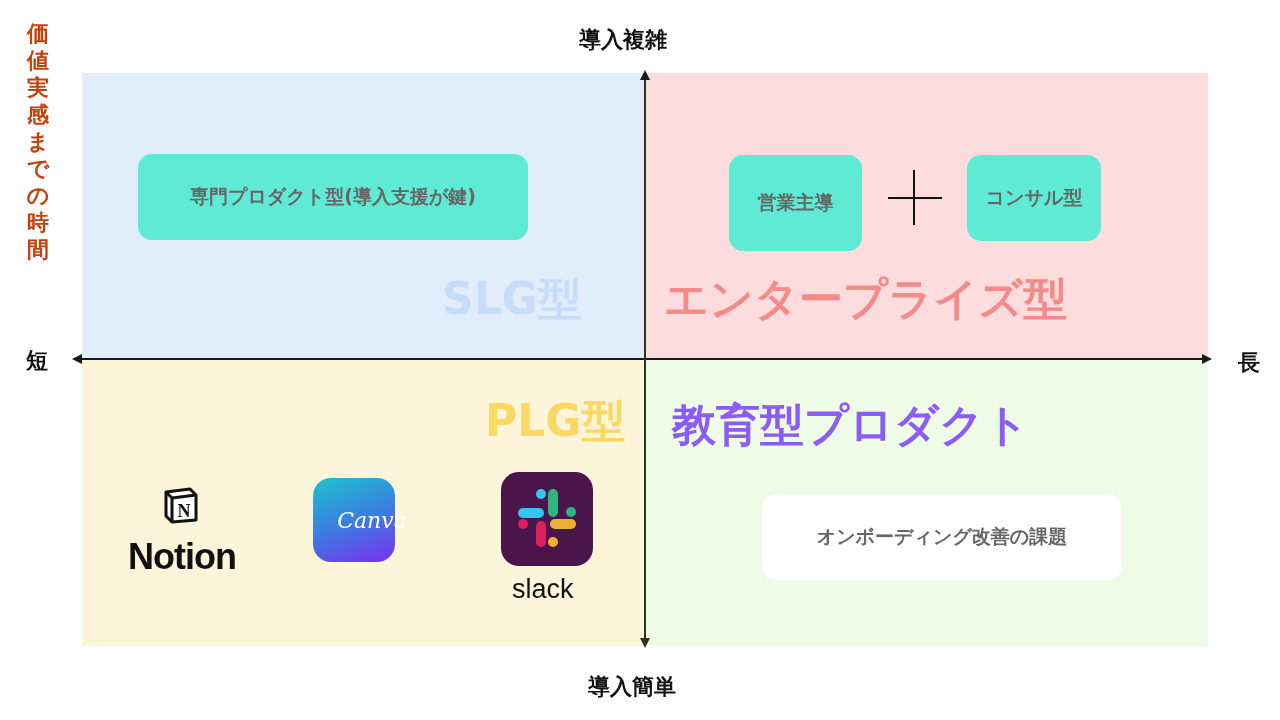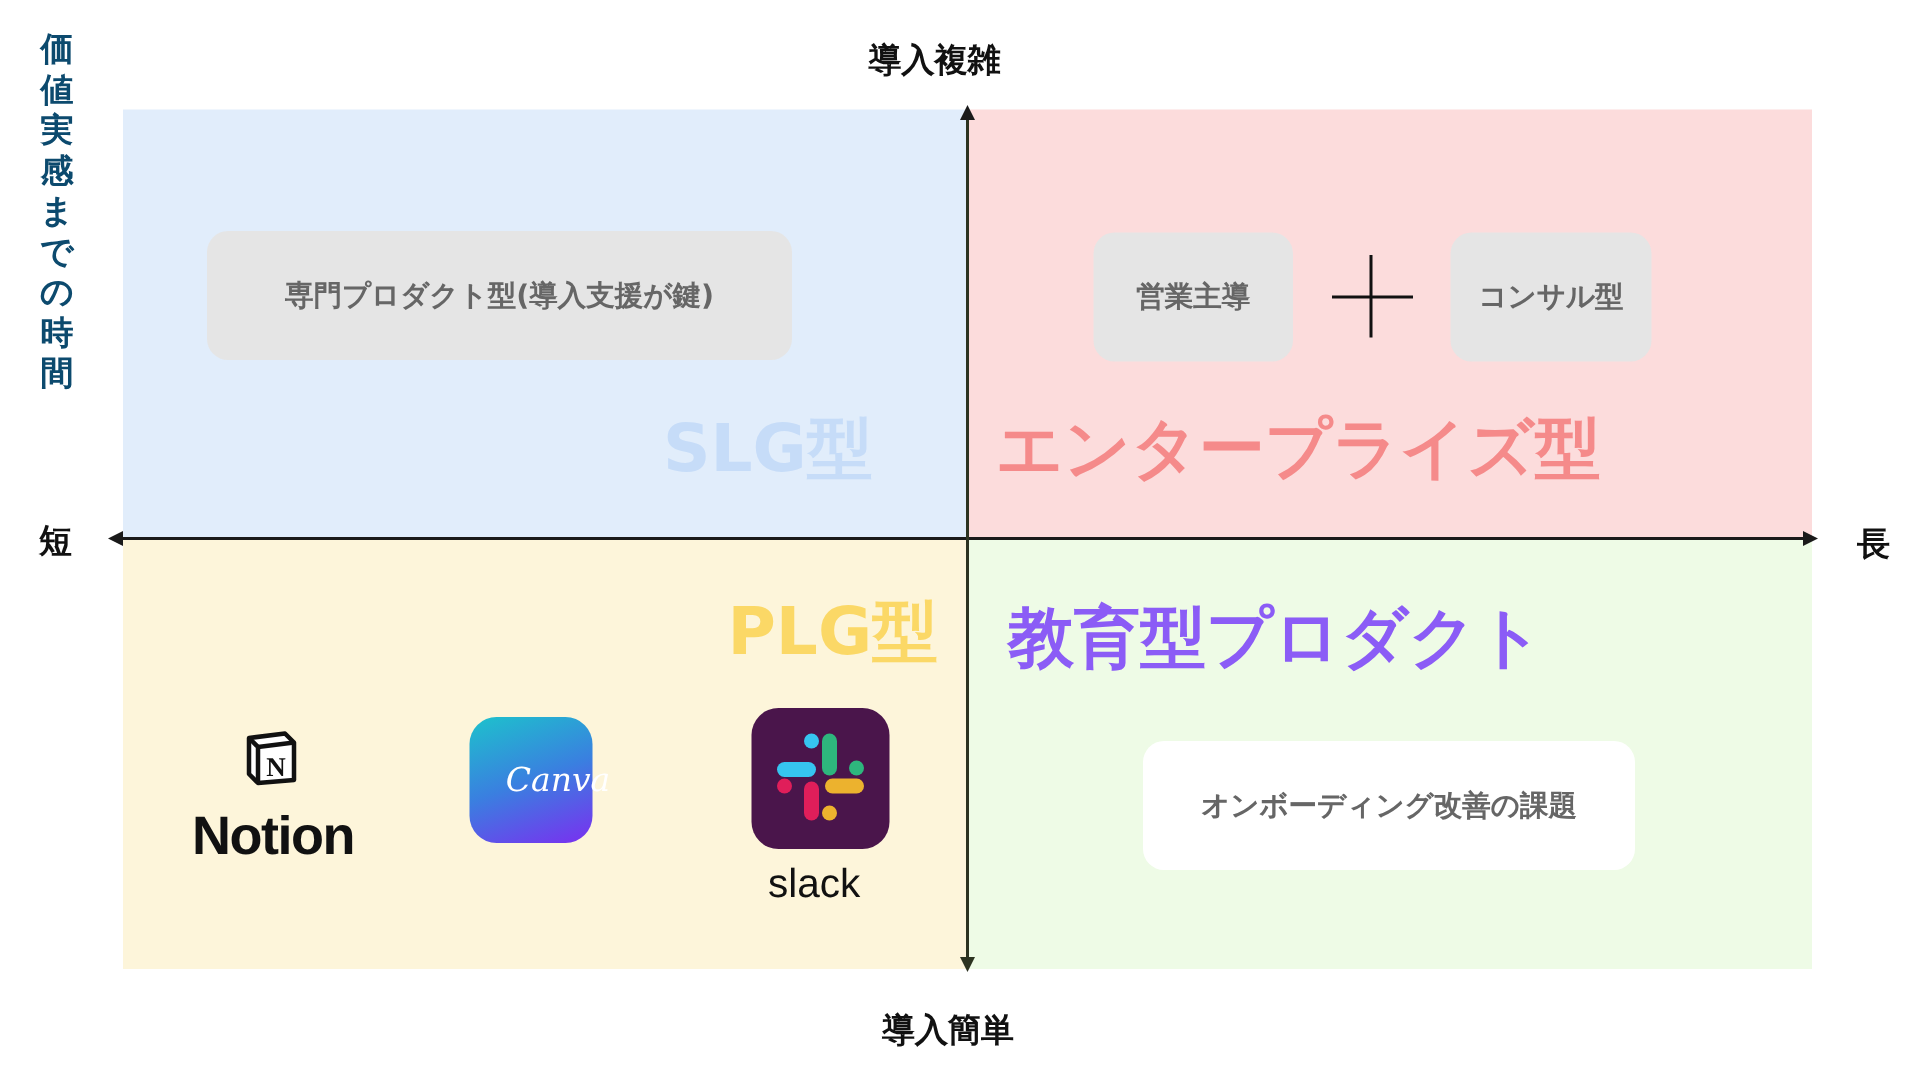--- a/index.html
+++ b/index.html
@@ -7,23 +7,23 @@
          font-family:"DejaVu Sans","Liberation Sans",sans-serif; }
   .abs { position:absolute; }
   .quad { position:absolute; }
   .q-tl { left:82px; top:73px; width:563px; height:287px; background:#e1edfb; }
   .q-tr { left:645px; top:73px; width:563px; height:287px; background:#fcdcdc; }
   .q-bl { left:82px; top:360px; width:563px; height:286px; background:#fdf5da; }
   .q-br { left:645px; top:360px; width:563px; height:286px; background:#eefbe6; }
 
   .axis-label { position:absolute; font-weight:bold; font-size:22px; color:#111; }
   .v-label { position:absolute; left:24px; top:20px; width:28px; font-weight:bold; font-size:22px;
-             line-height:27px; color:#0c4a6e; text-align:center; word-break:break-all; }
+             line-height:27px; color:#c2410c; text-align:center; word-break:break-all; }
 
-  .card { position:absolute; background:#e5e5e5; border-radius:14px; display:flex; align-items:center;
+  .card { position:absolute; background:#5eead4; border-radius:14px; display:flex; align-items:center;
           justify-content:center; font-weight:bold; color:#666; font-size:19px; }
   .card-white { background:#ffffff; }
 
   .big { position:absolute; font-weight:bold; font-size:44px; white-space:nowrap; }
 
   .plus-h { position:absolute; left:888px; top:197px; width:54px; height:2px; background:#111; }
   .plus-v { position:absolute; left:913px; top:170px; width:2px; height:55px; background:#111; }
 </style>
 </head>
 <body>
@@ -44,21 +44,21 @@
 
 <div class="axis-label" style="left:568px;top:25px;margin-left:11px;">導入複雑</div>
 <div class="axis-label" style="left:588px;top:672px;">導入簡単</div>
 <div class="axis-label" style="left:26px;top:346px;">短</div>
 <div class="axis-label" style="left:1238px;top:348px;">長</div>
 <div class="v-label">価値実感までの時間</div>
 
 <div class="card" style="left:138px;top:154px;width:390px;height:86px;">専門プロダクト型(導入支援が鍵)</div>
 <div class="big" style="left:442px;top:270px;color:#c6dcf8;">SLG型</div>
 
-<div class="card" style="left:729px;top:155px;width:133px;height:86px;">営業主導</div>
+<div class="card" style="left:729px;top:155px;width:133px;height:96px;">営業主導</div>
 <div class="plus-h"></div>
 <div class="plus-v"></div>
 <div class="card" style="left:967px;top:155px;width:134px;height:86px;">コンサル型</div>
 <div class="big" style="left:664px;top:270px;color:#f58a8a;">エンタープライズ型</div>
 
 <div class="big" style="left:442px;top:392px;color:#fbd866;margin-left:43px;">PLG型</div>
 
 <div class="abs" style="left:160px;top:486px;width:40px;height:38px;">
   <svg width="40" height="38" viewBox="0 0 40 38">
     <path d="M6 6 L30 3 L36 9 L36 34 L12 36 L6 30 Z" fill="#fff" stroke="#111" stroke-width="3" stroke-linejoin="round"></path>
@@ -83,13 +83,13 @@
       <line x1="22" y1="52" x2="22" y2="52" stroke="#e01e5a"></line>
       <line x1="40" y1="54" x2="40" y2="70" stroke="#e01e5a"></line>
       <line x1="54" y1="52" x2="70" y2="52" stroke="#ecb22e"></line>
       <line x1="52" y1="70" x2="52" y2="70" stroke="#ecb22e"></line>
     </g>
   </svg>
 </div>
 <div class="abs" style="left:512px;top:574px;font-size:27px;font-weight:normal;color:#111;font-family:'Liberation Sans',sans-serif;">slack</div>
 
 <div class="big" style="left:672px;top:396px;color:#8b5cf6;">教育型プロダクト</div>
-<div class="card card-white" style="left:762px;top:494px;width:328px;height:86px;">オンボーディング改善の課題</div>
+<div class="card card-white" style="left:762px;top:494px;width:360px;height:86px;">オンボーディング改善の課題</div>
 
 </body></html>

